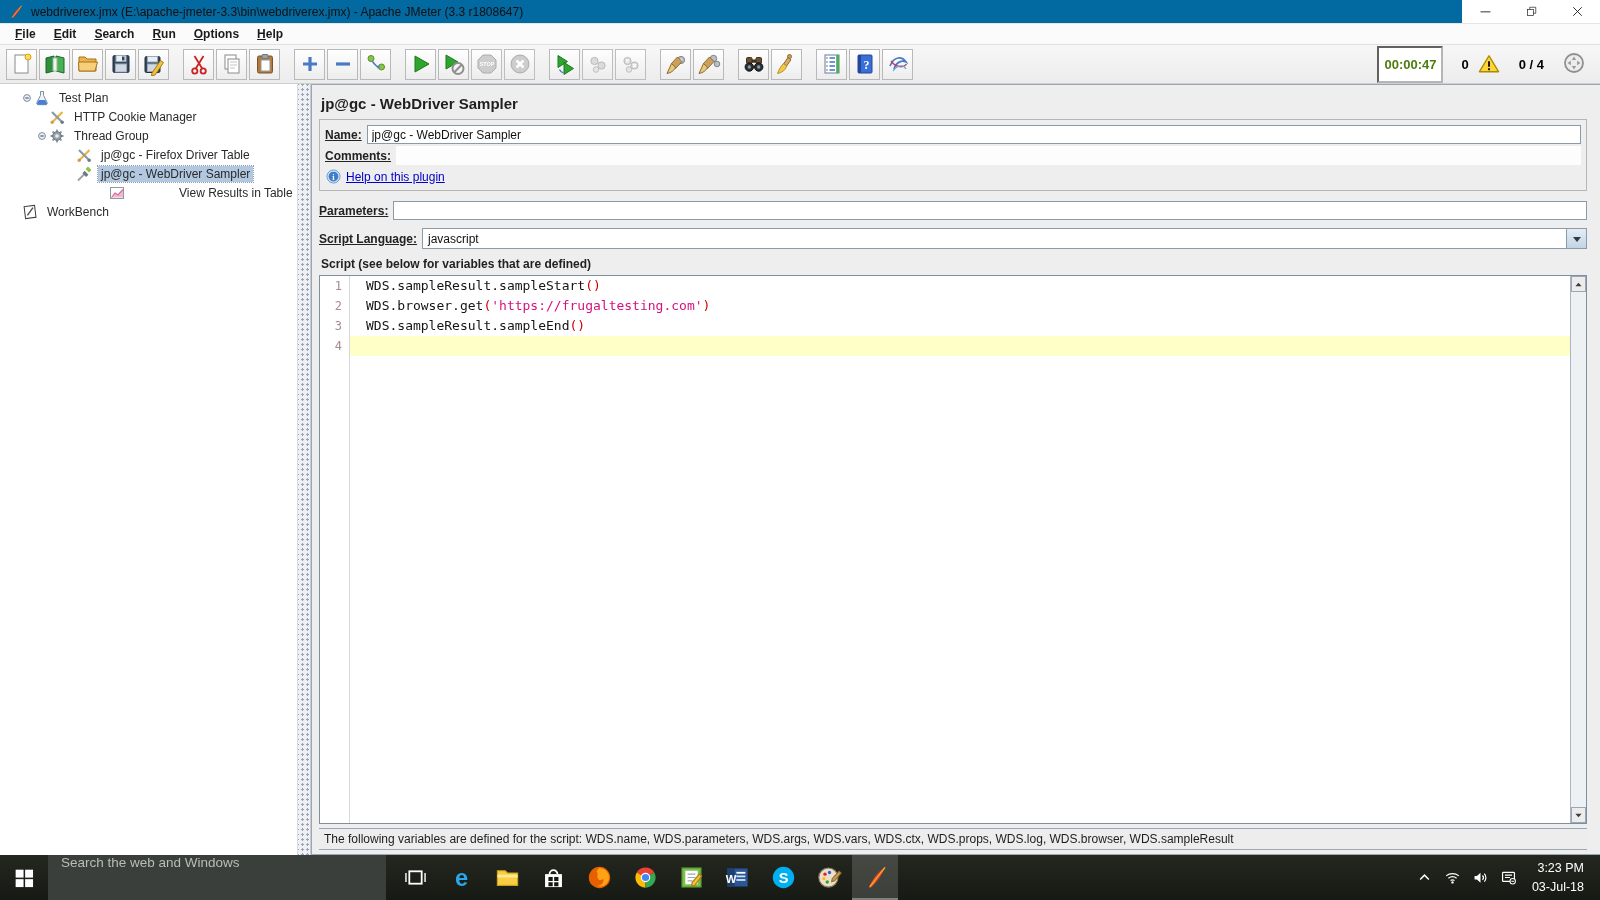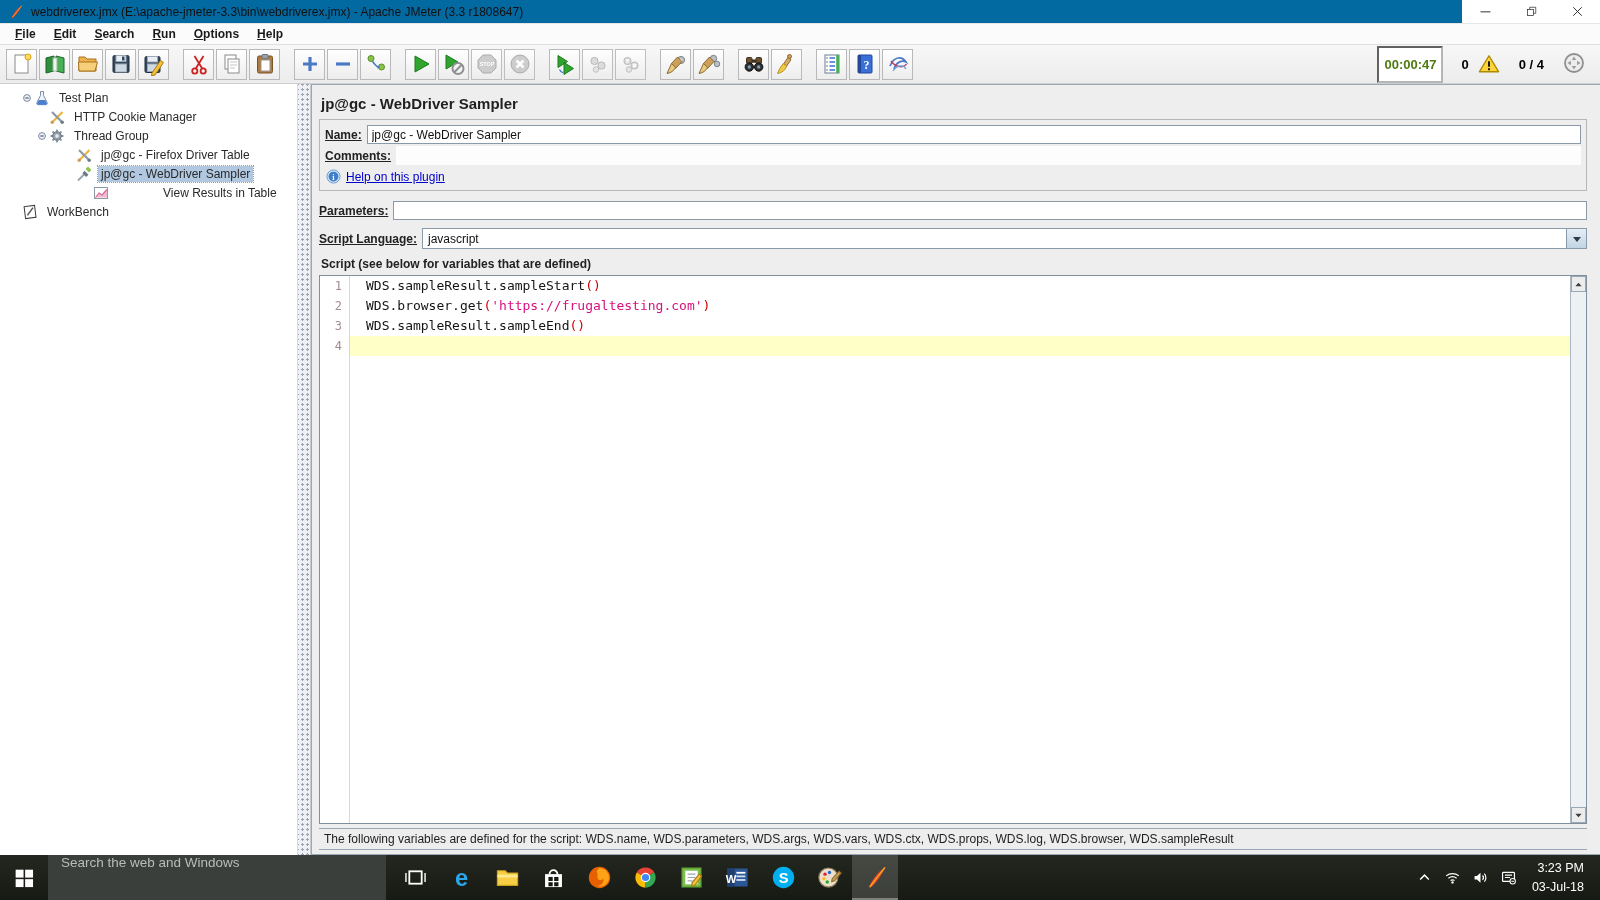--- a/index.html
+++ b/index.html
@@ -429,21 +429,21 @@
           <span class="handle"></span>
           <span class="t-icon">
             <svg viewBox="0 0 16 16">
               <path d="M2 14.5 L8.5 8" stroke="#98a6b4" stroke-width="2"></path>
               <path d="M7.5 6 l3.8 3.8" stroke="#6e7a86" stroke-width="3.2"></path>
               <path d="M10.8 1.8 l3.4 3.4" stroke="#8bc34a" stroke-width="3.4"></path>
             </svg>
           </span>
           <span class="t-label">jp@gc - WebDriver Sampler</span>
         </div>
-        <div class="tree-row" style="padding-left: 34px; gap: 45px;">
+        <div class="tree-row" style="padding-left: 50px; gap: 45px;">
           <span class="handle"></span>
           <span class="t-icon">
             <svg viewBox="0 0 16 16">
               <rect x="1.5" y="2.5" width="13" height="11" fill="#fff" stroke="#8d99a5"></rect>
               <path d="M2.5 12.5 L6 8 L9 10 L14 4.5 V12.5 Z" fill="#f3b8d0"></path>
               <path d="M2.5 12.5 L6 8 L9 10 L14 4.5" fill="none" stroke="#d66a9d" stroke-width="1.2"></path>
             </svg>
           </span>
           <span class="t-label">View Results in Table</span>
         </div>

